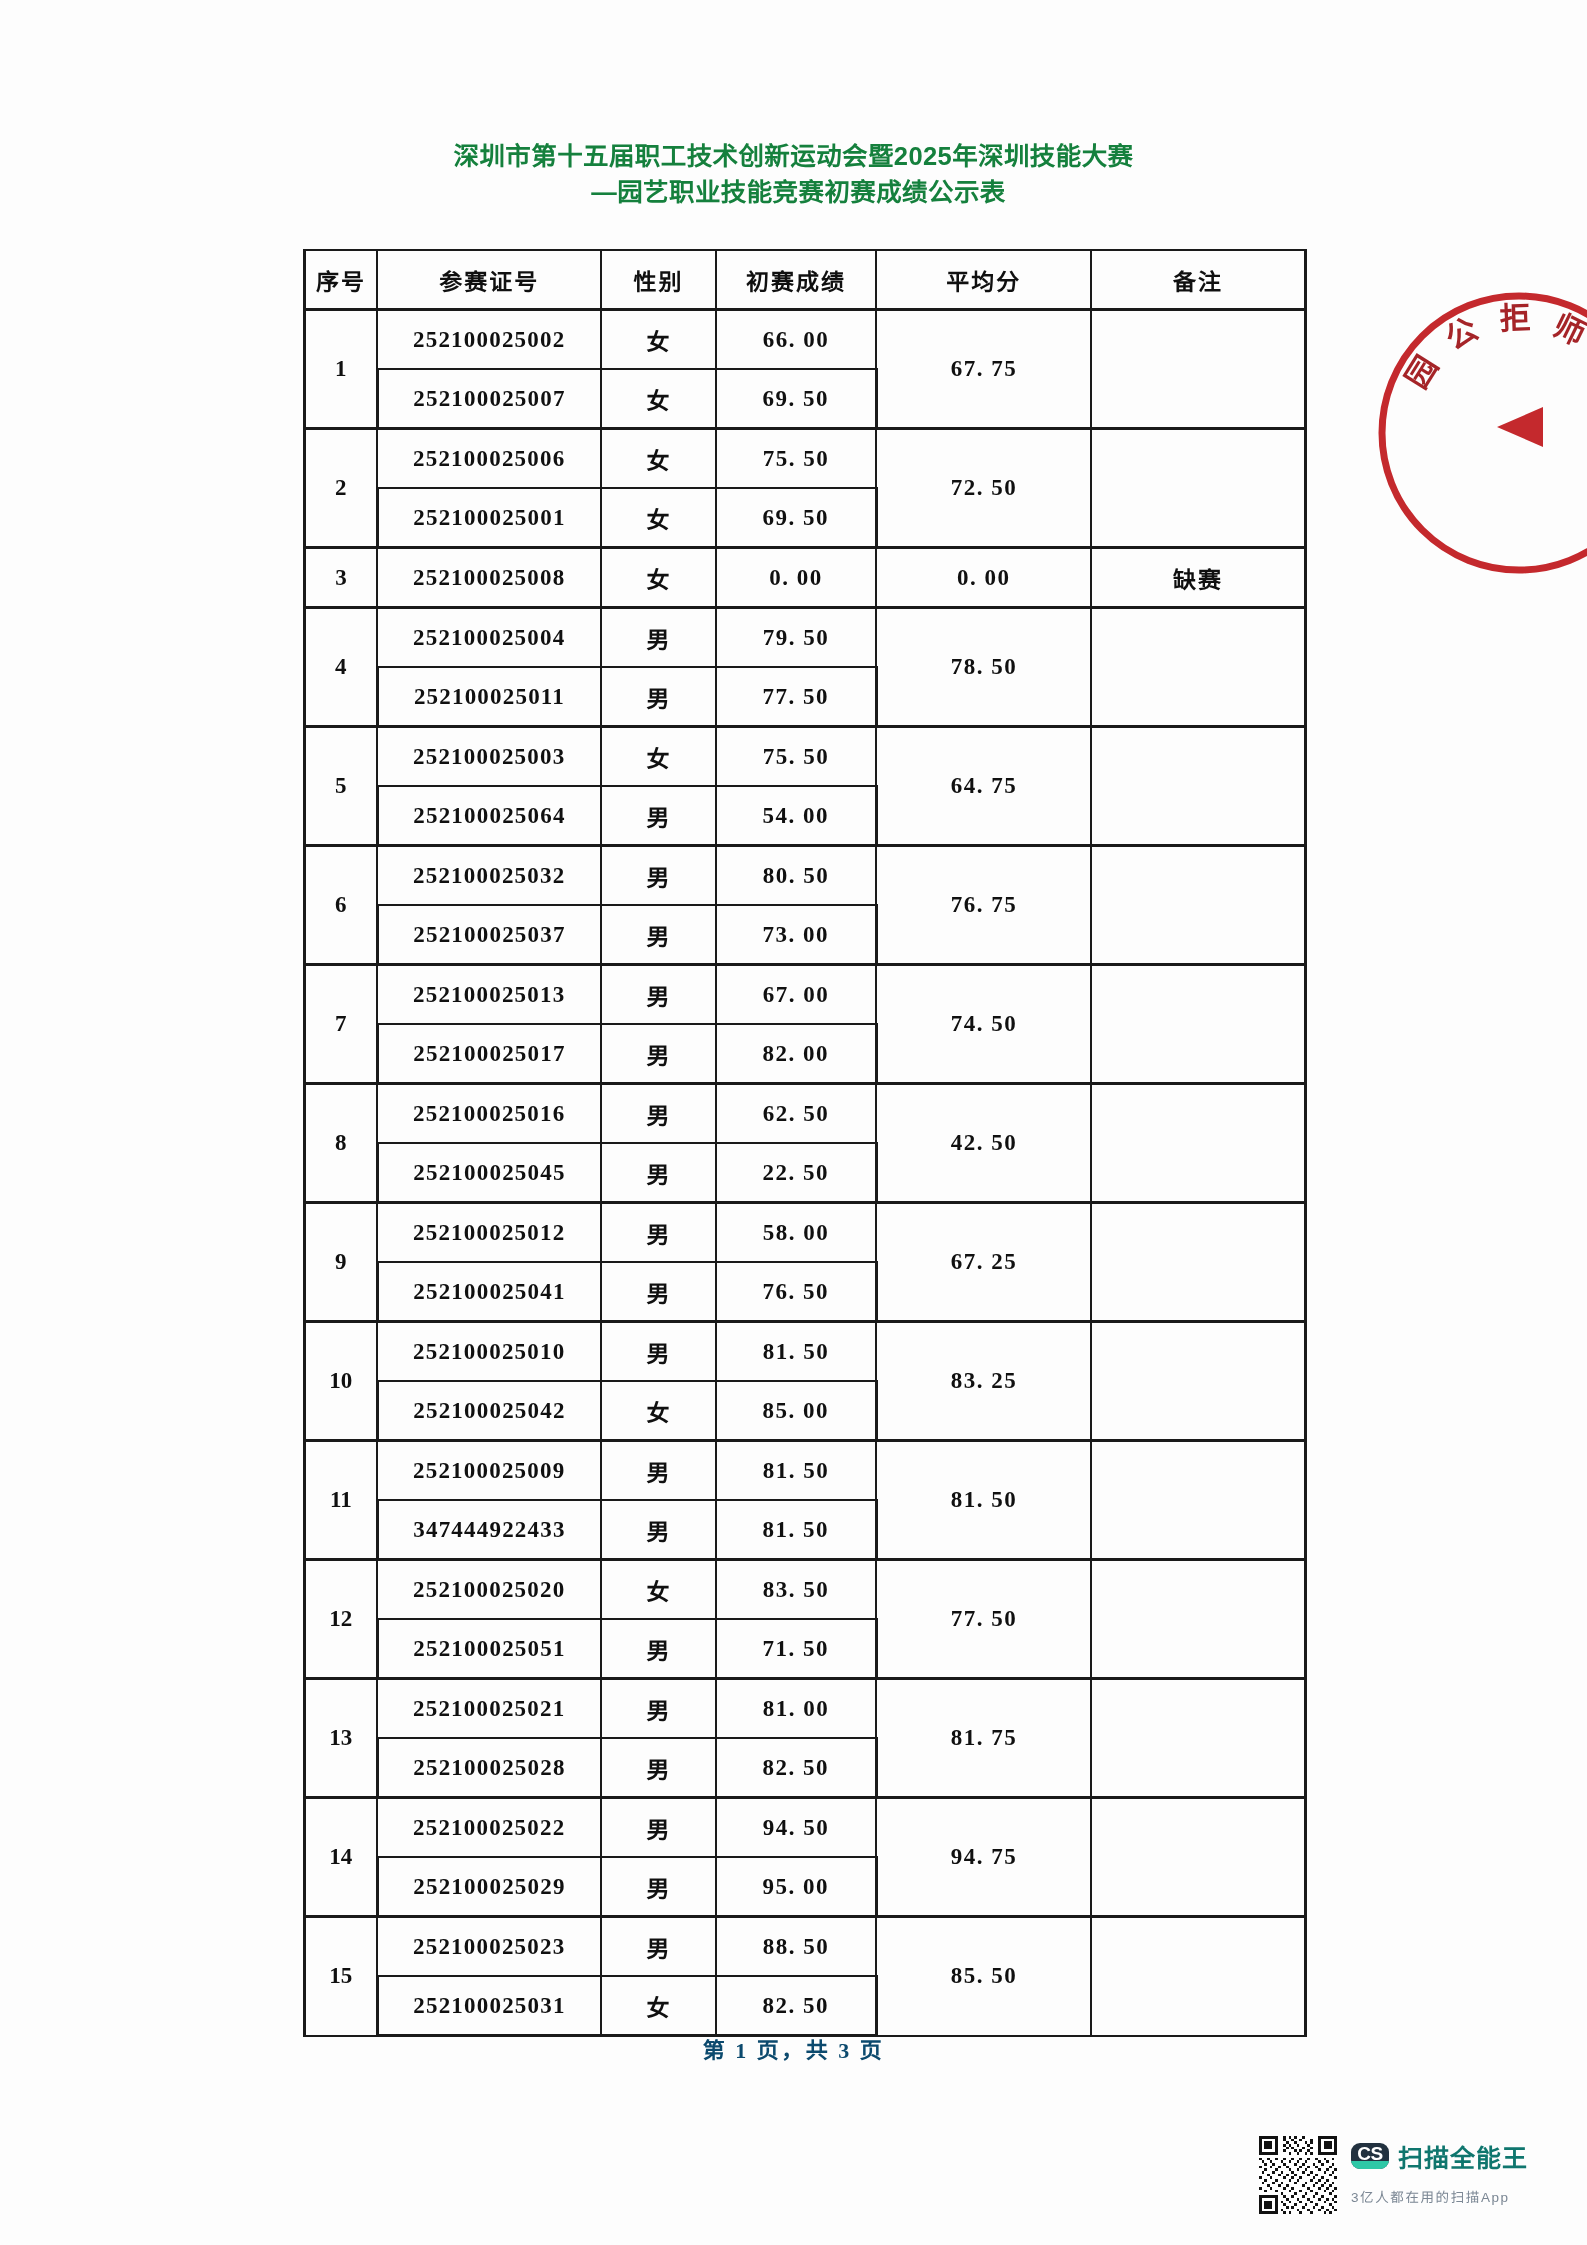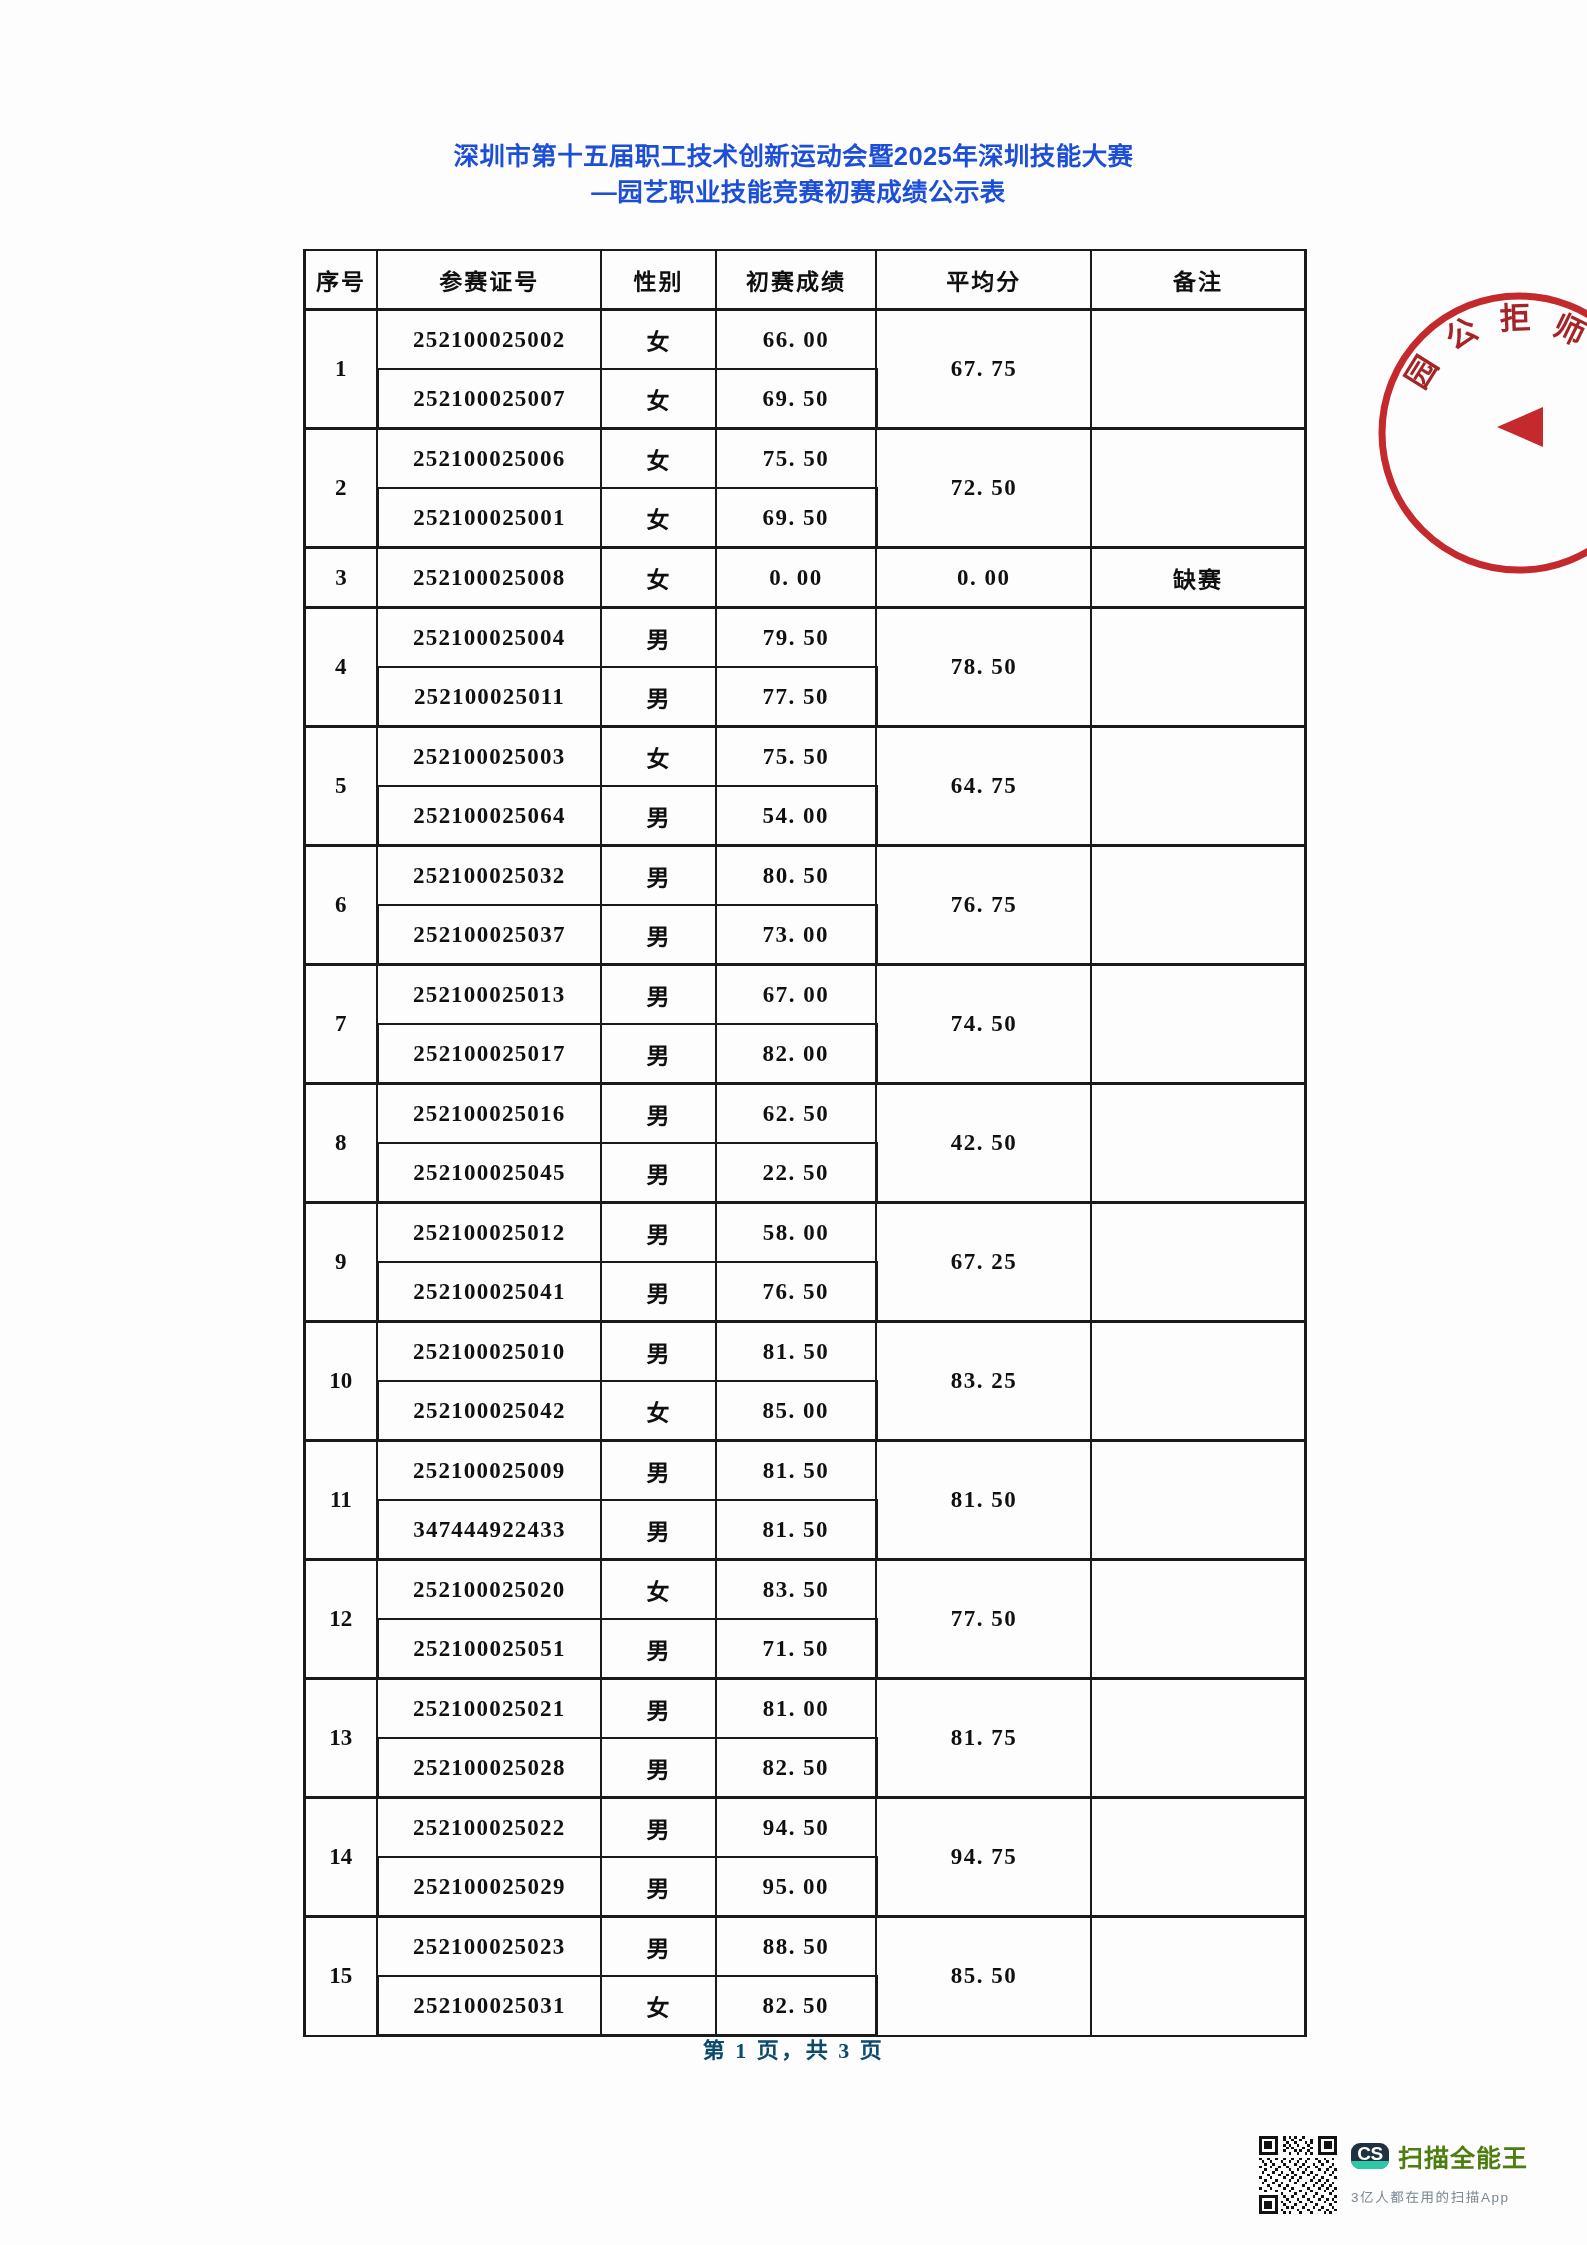--- a/index.html
+++ b/index.html
@@ -32,21 +32,21 @@
     left: 0;
     width: 1587px;
     text-align: center;
     line-height: 1.42;
   }
   .doc-title-line {
     font-family: "Liberation Sans", "DejaVu Sans", sans-serif;
     font-weight: bold;
     font-size: 25.5px;
     letter-spacing: 0.4px;
-    color: #1d4ed8;
+    color: #15803d;
     white-space: nowrap;
   }
   .doc-title-line.line2 {
     padding-left: 10px;
   }
 
   
   #score-table-wrap {
     position: absolute;
     top: 249px;
@@ -201,21 +201,21 @@
     left: 0;
     bottom: 0;
     width: 100%;
     height: 8px;
     background: #2ec8a6;
   }
   #cs-brand-name {
     font-family: "Liberation Sans", "DejaVu Sans", sans-serif;
     font-weight: bold;
     font-size: 25px;
-    color: #4d7c0f;
+    color: #0f766e;
     letter-spacing: 1px;
     white-space: nowrap;
   }
   #cs-tagline {
     font-family: "Liberation Sans", "DejaVu Sans", sans-serif;
     font-size: 13.5px;
     color: #7b8794;
     letter-spacing: 1.6px;
     margin-top: 12px;
     white-space: nowrap;

